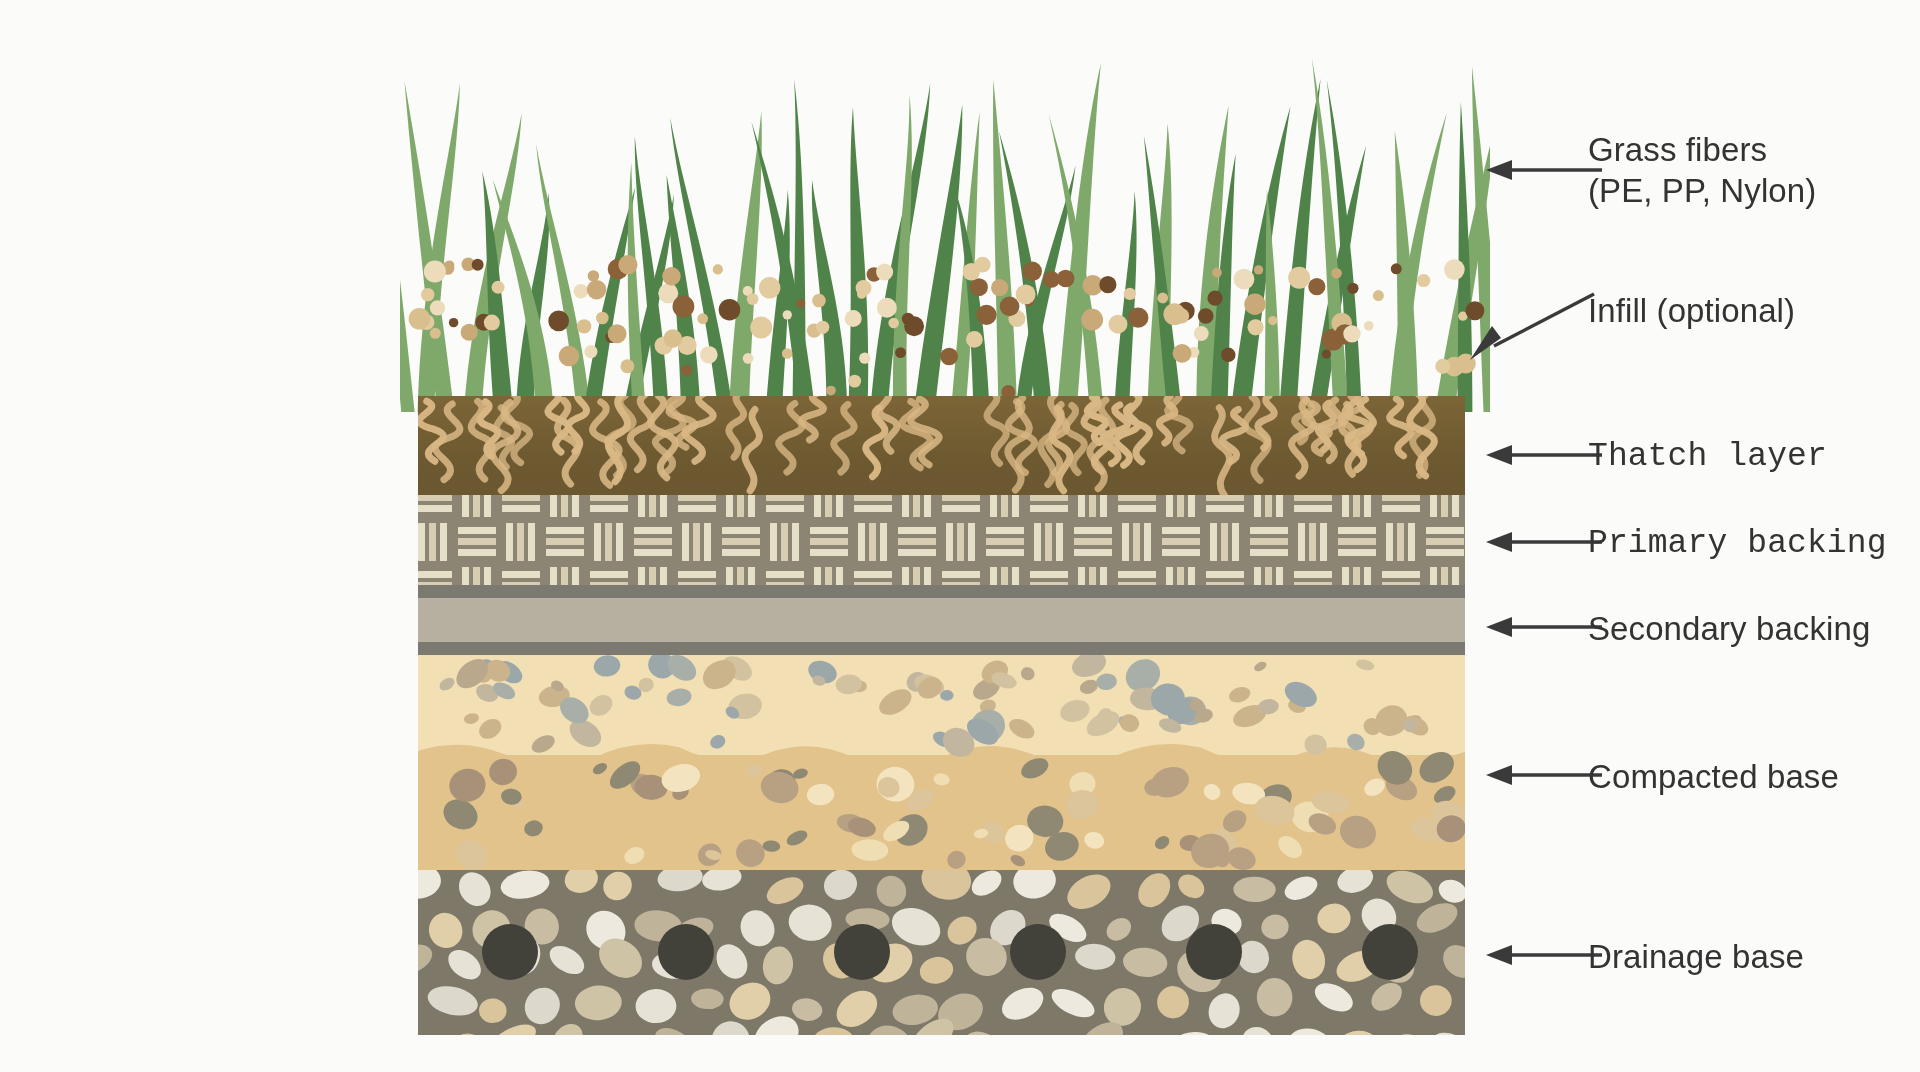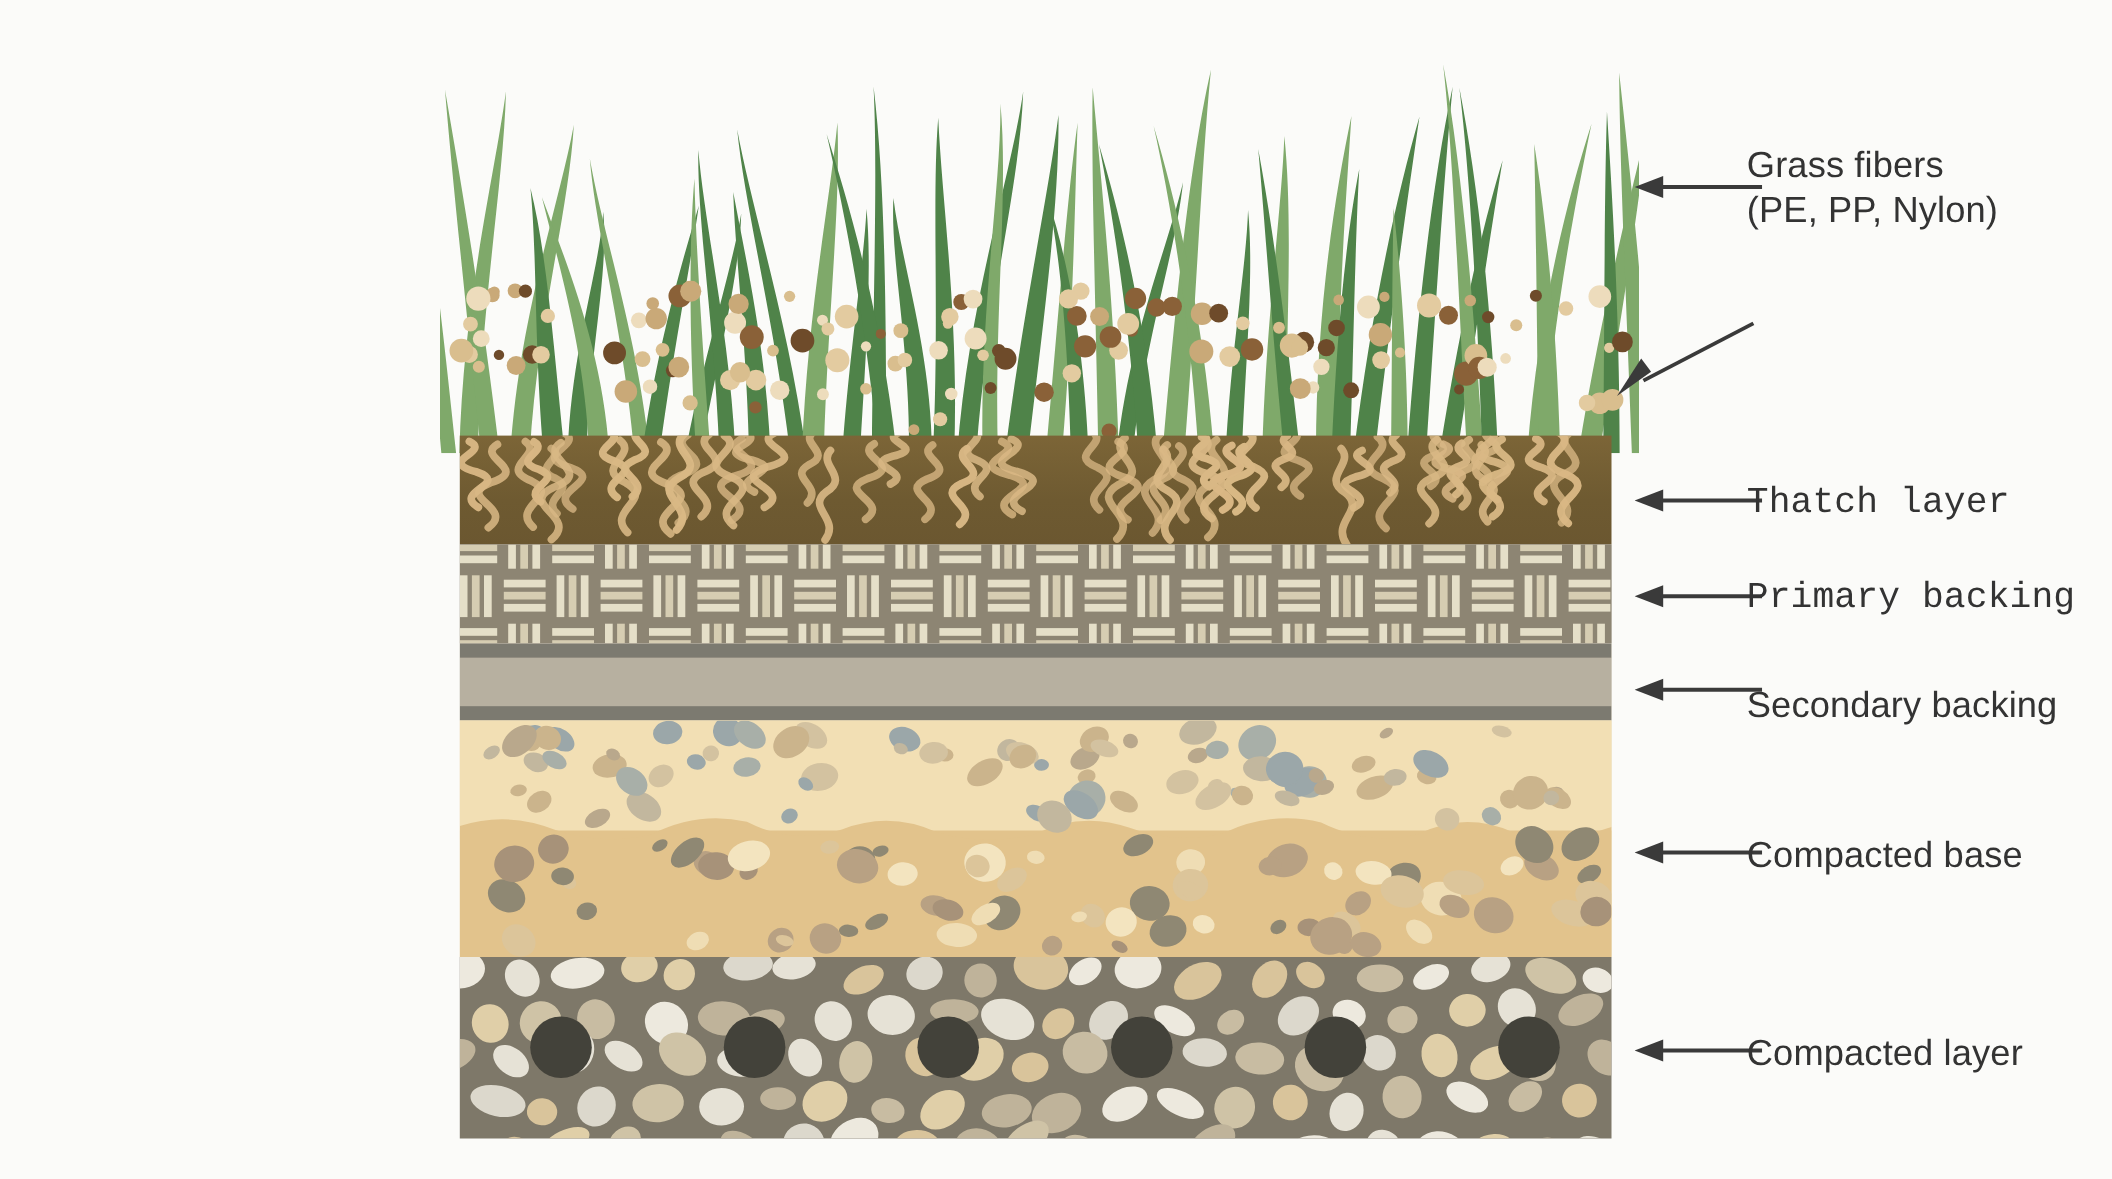--- a/index.html
+++ b/index.html
@@ -829,44 +829,45 @@
     <path d="M0 12 L26 2 L26 22 Z" fill="#3A3A3A"></path>
     <line x1="24" y1="12" x2="116" y2="12" stroke="#3A3A3A" stroke-width="3.5"></line>
   </svg>
   <div class="label" style="left:1588px; top:129px;">Grass fibers
 (PE, PP, Nylon)</div>
 
   <svg class="arrow" style="left:1468px; top:290px; width:128px; height:74px;" viewBox="0 0 128 74">
     <path d="M2 70 L33 48 L24 36 Z" fill="#3A3A3A"></path>
     <line x1="26" y1="56" x2="126" y2="4" stroke="#3A3A3A" stroke-width="3.5"></line>
   </svg>
+  <div class="label" style="left:1588px; top:290px;">Infill (optional)</div>
 
   <svg class="arrow" style="left:1486px; top:443px; width:116px;" viewBox="0 0 116 24">
     <path d="M0 12 L26 2 L26 22 Z" fill="#3A3A3A"></path>
     <line x1="24" y1="12" x2="116" y2="12" stroke="#3A3A3A" stroke-width="3.5"></line>
   </svg>
   <div class="label" style="left:1588px; top:436px;font-family:Liberation Mono, monospace;">Thatch layer</div>
 
   <svg class="arrow" style="left:1486px; top:530px; width:116px;" viewBox="0 0 116 24">
     <path d="M0 12 L26 2 L26 22 Z" fill="#3A3A3A"></path>
     <line x1="24" y1="12" x2="116" y2="12" stroke="#3A3A3A" stroke-width="3.5"></line>
   </svg>
   <div class="label" style="left:1588px; top:523px;font-family:Liberation Mono, monospace;">Primary backing</div>
 
   <svg class="arrow" style="left:1486px; top:615px; width:116px;" viewBox="0 0 116 24">
     <path d="M0 12 L26 2 L26 22 Z" fill="#3A3A3A"></path>
     <line x1="24" y1="12" x2="116" y2="12" stroke="#3A3A3A" stroke-width="3.5"></line>
   </svg>
-  <div class="label" style="left:1588px; top:608px;margin-top:12px;">Secondary backing</div>
+  <div class="label" style="left:1588px; top:608px;">Secondary backing</div>
 
   <svg class="arrow" style="left:1486px; top:763px; width:116px;" viewBox="0 0 116 24">
     <path d="M0 12 L26 2 L26 22 Z" fill="#3A3A3A"></path>
     <line x1="24" y1="12" x2="116" y2="12" stroke="#3A3A3A" stroke-width="3.5"></line>
   </svg>
   <div class="label" style="left:1588px; top:756px;text-align:center;">Compacted base</div>
 
   <svg class="arrow" style="left:1486px; top:943px; width:116px;" viewBox="0 0 116 24">
     <path d="M0 12 L26 2 L26 22 Z" fill="#3A3A3A"></path>
     <line x1="24" y1="12" x2="116" y2="12" stroke="#3A3A3A" stroke-width="3.5"></line>
   </svg>
-  <div class="label" style="left:1588px; top:936px;">Compacted layer</div>
+  <div class="label" style="left:1588px; top:936px;">Drainage base</div>
 
 </div>
 
 </body></html>

